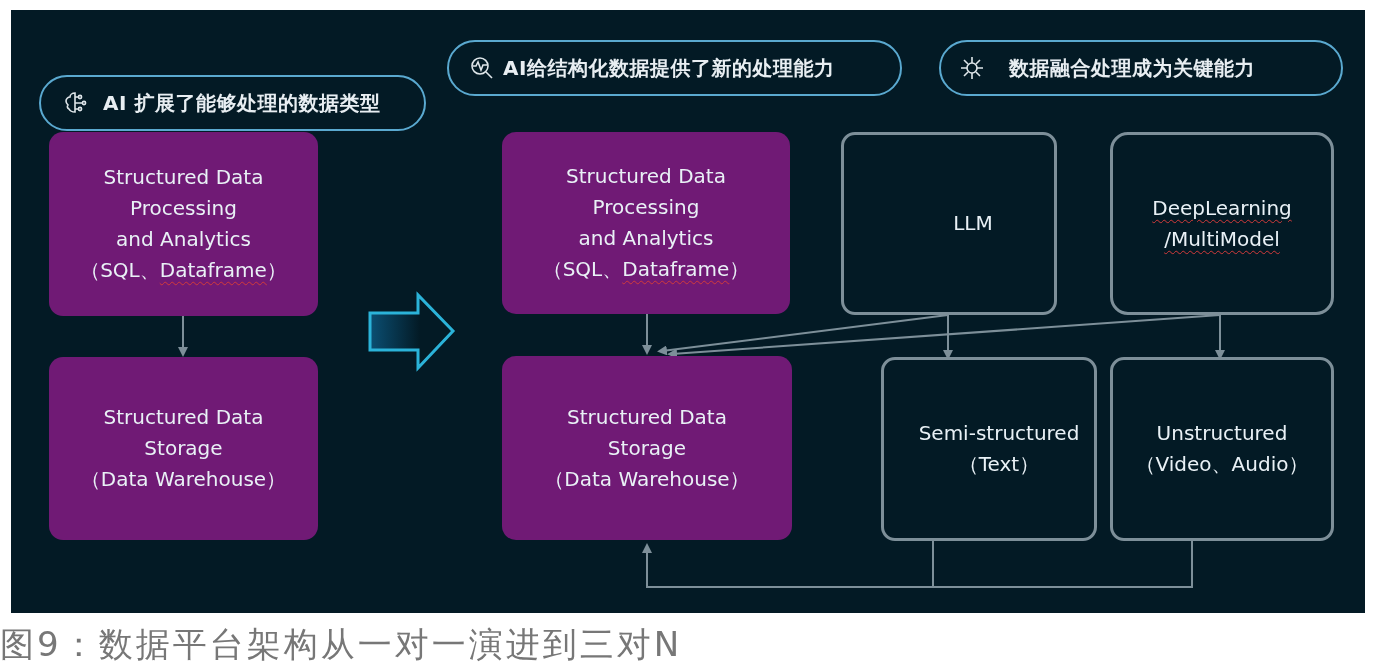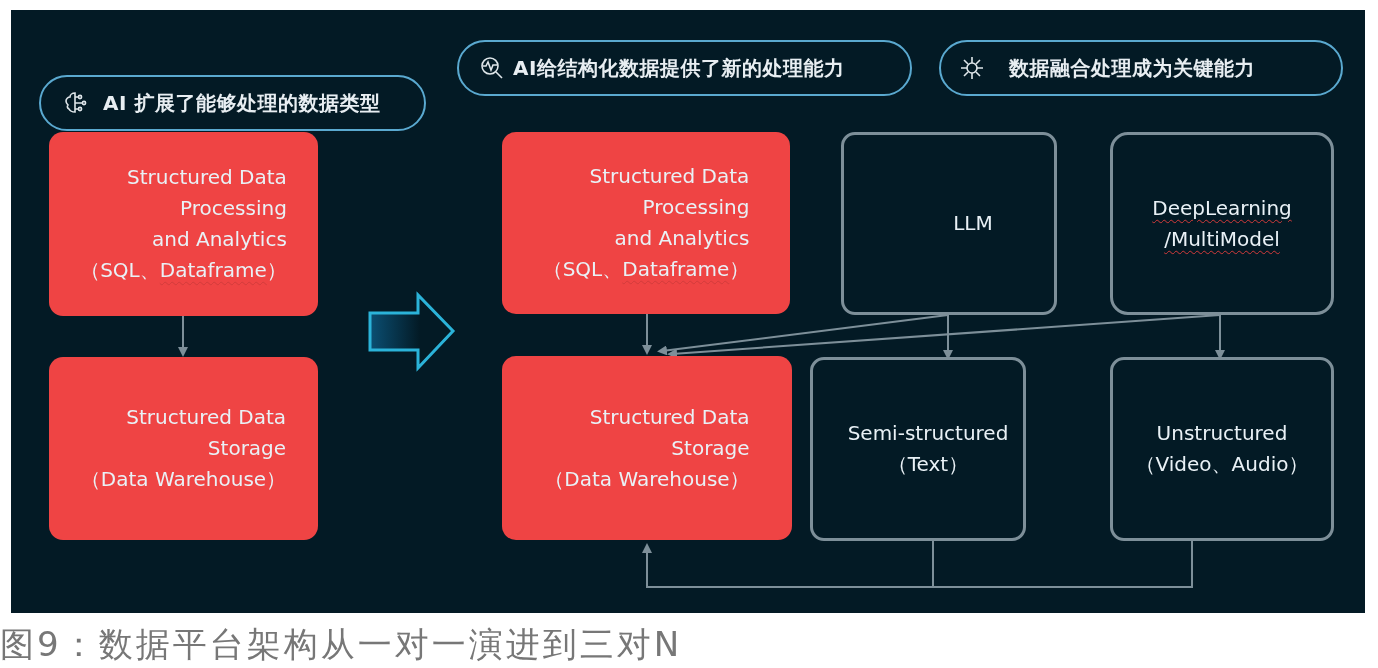--- a/index.html
+++ b/index.html
@@ -6,21 +6,21 @@
   body { width:1378px; height:668px; position:relative; overflow:hidden;
          font-family:"DejaVu Sans","Liberation Sans",sans-serif; }
   .panel { position:absolute; left:11px; top:10px; width:1354px; height:603px; background:#031a25; }
   .pill { position:absolute; height:56px; border:2px solid #5aa9d0; border-radius:30px;
           box-sizing:border-box; display:flex; align-items:center; color:#e8eef2;
           font-size:20px; font-weight:bold; letter-spacing:0.5px; }
   .pill .ico { width:26px; height:26px; margin-left:22px; margin-right:14px; display:inline-block; }
   .box { position:absolute; box-sizing:border-box; border-radius:14px; display:flex;
          align-items:center; justify-content:center; text-align:center;
          font-family:"DejaVu Sans","Liberation Sans",sans-serif; font-size:20px; line-height:31px; color:#e9f1f6; }
-  .box.filled { background:#ef4444;text-align:right; }
+  .box.filled { background:#701a75; }
   .box.outline { border:3px solid #7d8f99; background:transparent; }
   .wavy { text-decoration:underline wavy #d23a3a; text-decoration-thickness:1px; text-underline-offset:4px; }
   .caption { position:absolute; left:0; width:1378px; top:622px; text-align:left;
              font-size:34px; color:#777; letter-spacing:3px; }
   svg.lines { position:absolute; left:0; top:0; }
 </style>
 </head>
 <body>
 
 <div class="panel"></div>
@@ -61,21 +61,21 @@
           <path d="M12 3c-3 0-5 2-5 4-2 0-4 2-4 4s1 3 2 4c-1 1-1 3 1 4 1 2 3 3 6 3z"></path>
           <circle cx="17" cy="7" r="1.6"></circle>
           <circle cx="21" cy="13" r="1.6"></circle>
           <circle cx="17" cy="19" r="1.6"></circle>
           <path d="M12 7h3.4M12 13h7.4M12 19h3.4"></path>
         </g>
       </svg>
   </span>
   <span>AI 扩展了能够处理的数据类型</span>
 </div>
-<div class="pill" style="left:457px; top:40px; width:455px;align-items:center;">
+<div class="pill" style="left:447px; top:40px; width:455px;align-items:center;">
   <span class="ico" style="margin-left:20px; margin-right:8px;">
     <svg width="26" height="26" viewBox="0 0 26 26">
         <g fill="none" stroke="#dfe6ea" stroke-width="1.6">
           <circle cx="11" cy="11" r="8"></circle>
           <path d="M17 17l6 6"></path>
           <path d="M4 11h3l2-4 3 8 2-5h4"></path>
         </g>
       </svg>
   </span>
   <span>AI给结构化数据提供了新的处理能力</span>
@@ -125,21 +125,21 @@
 </div>
 <div class="box outline" style="left:841px; top:132px; width:216px; height:183px;padding-left:48px;">
   <div>LLM</div>
 </div>
 <div class="box outline" style="left:1110px; top:132px; width:224px; height:183px;border-radius:18px;">
   <div>
     <div class="wavy">DeepLearning</div>
     <div><span class="wavy">/MultiModel</span></div>
   </div>
 </div>
-<div class="box outline" style="left:810px; top:357px; width:216px; height:184px;padding-left:20px;">
+<div class="box outline" style="left:881px; top:357px; width:216px; height:184px;padding-left:20px;">
   <div>
     <div>Semi-structured</div>
     <div>（Text）</div>
   </div>
 </div>
 <div class="box outline" style="left:1110px; top:357px; width:224px; height:184px;">
   <div>
     <div>Unstructured</div>
     <div>（Video、Audio）</div>
   </div>

